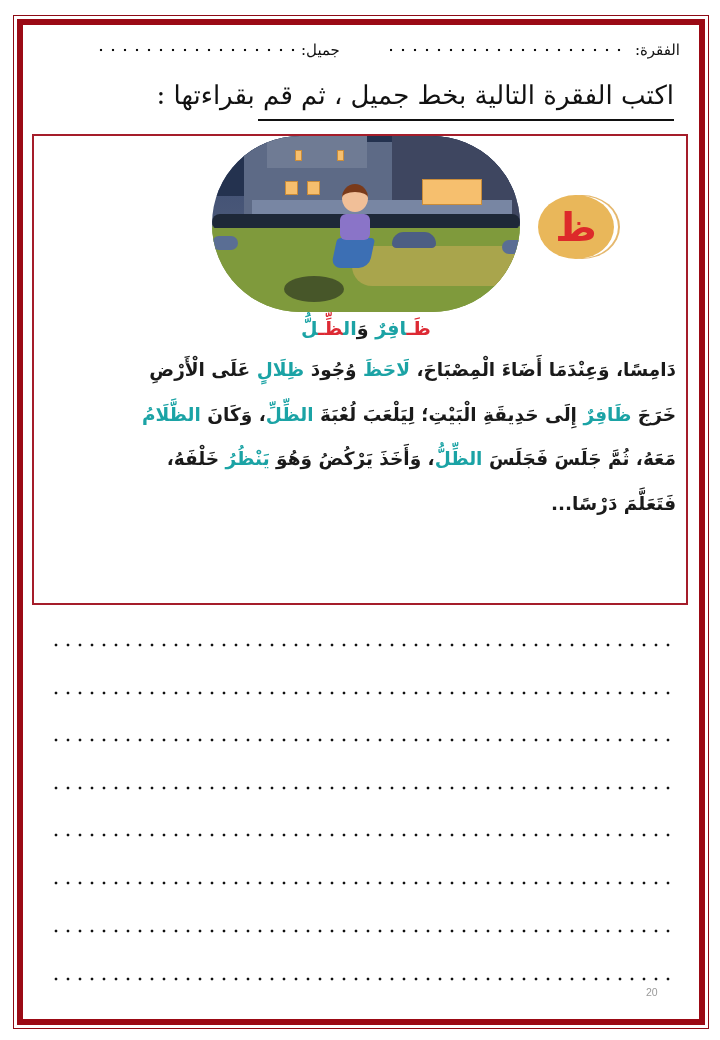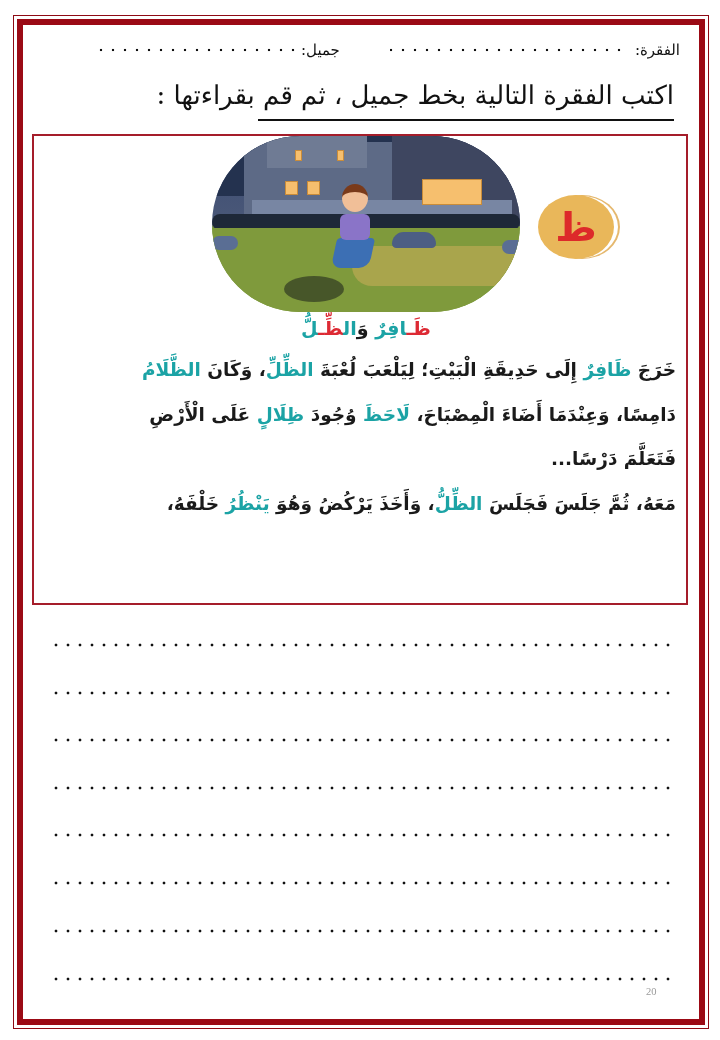--- a/index.html
+++ b/index.html
@@ -94,21 +94,21 @@
     .story-line { display: block; white-space: nowrap; text-align: right; }
 
     .write-line {
       position: absolute; left: 50px; width: 624px; height: 4px;
       background-image: radial-gradient(circle, #111 1.2px, transparent 1.7px);
       background-size: 12px 4px; background-repeat: repeat-x;
     }
 
     .page-number {
       position: absolute; left: 646px; top: 986px; font-size: 10.5px; color: #9a9a9a;
-      font-family: Liberation Serif, serif;
+      font-family: Liberation Sans, sans-serif;
     }
   </style>
 </head>
 <body>
 
 <div class="frame-outer"></div>
 <div class="frame-thick"></div>
 
 <div class="header-row">
   <span class="label">الفقرة:</span>
@@ -147,24 +147,24 @@
 
 <div class="letter-badge">
   <span>ظ</span>
 </div>
 
 <div class="story-title">
   <span class="red">ظَـ</span><span class="teal">افِرٌ</span><span class="dark"> وَ</span><span class="teal">ال</span><span class="red">ظِّـ</span><span class="teal">لُّ</span>
 </div>
 
 <div class="story-text">
+  <span class="story-line">دَامِسًا، وَعِنْدَمَا أَضَاءَ الْمِصْبَاحَ، <span style="color:#1ba3a5">لَاحَظَ</span> وُجُودَ <span style="color:#1ba3a5">ظِلَالٍ</span> عَلَى الْأَرْضِ</span>
   <span class="story-line">خَرَجَ <span style="color:#1ba3a5">ظَافِرٌ</span> إِلَى حَدِيقَةِ الْبَيْتِ؛ لِيَلْعَبَ لُعْبَةَ <span style="color:#1ba3a5">الظِّلِّ</span>، وَكَانَ <span style="color:#1ba3a5">الظَّلَامُ</span></span>
-  <span class="story-line">دَامِسًا، وَعِنْدَمَا أَضَاءَ الْمِصْبَاحَ، <span style="color:#1ba3a5">لَاحَظَ</span> وُجُودَ <span style="color:#1ba3a5">ظِلَالٍ</span> عَلَى الْأَرْضِ</span>
+  <span class="story-line">مَعَهُ، ثُمَّ جَلَسَ فَجَلَسَ <span style="color:#1ba3a5">الظِّلُّ</span>، وَأَخَذَ يَرْكُضُ وَهُوَ <span style="color:#1ba3a5">يَنْظُرُ</span> خَلْفَهُ،</span>
   <span class="story-line">فَتَعَلَّمَ دَرْسًا...</span>
-  <span class="story-line">مَعَهُ، ثُمَّ جَلَسَ فَجَلَسَ <span style="color:#1ba3a5">الظِّلُّ</span>، وَأَخَذَ يَرْكُضُ وَهُوَ <span style="color:#1ba3a5">يَنْظُرُ</span> خَلْفَهُ،</span>
 </div>
 
 <div class="write-line" style="top:643px"></div>
 <div class="write-line" style="top:691px"></div>
 <div class="write-line" style="top:738px"></div>
 <div class="write-line" style="top:786px"></div>
 <div class="write-line" style="top:833px"></div>
 <div class="write-line" style="top:881px"></div>
 <div class="write-line" style="top:929px"></div>
 <div class="write-line" style="top:977px"></div>

